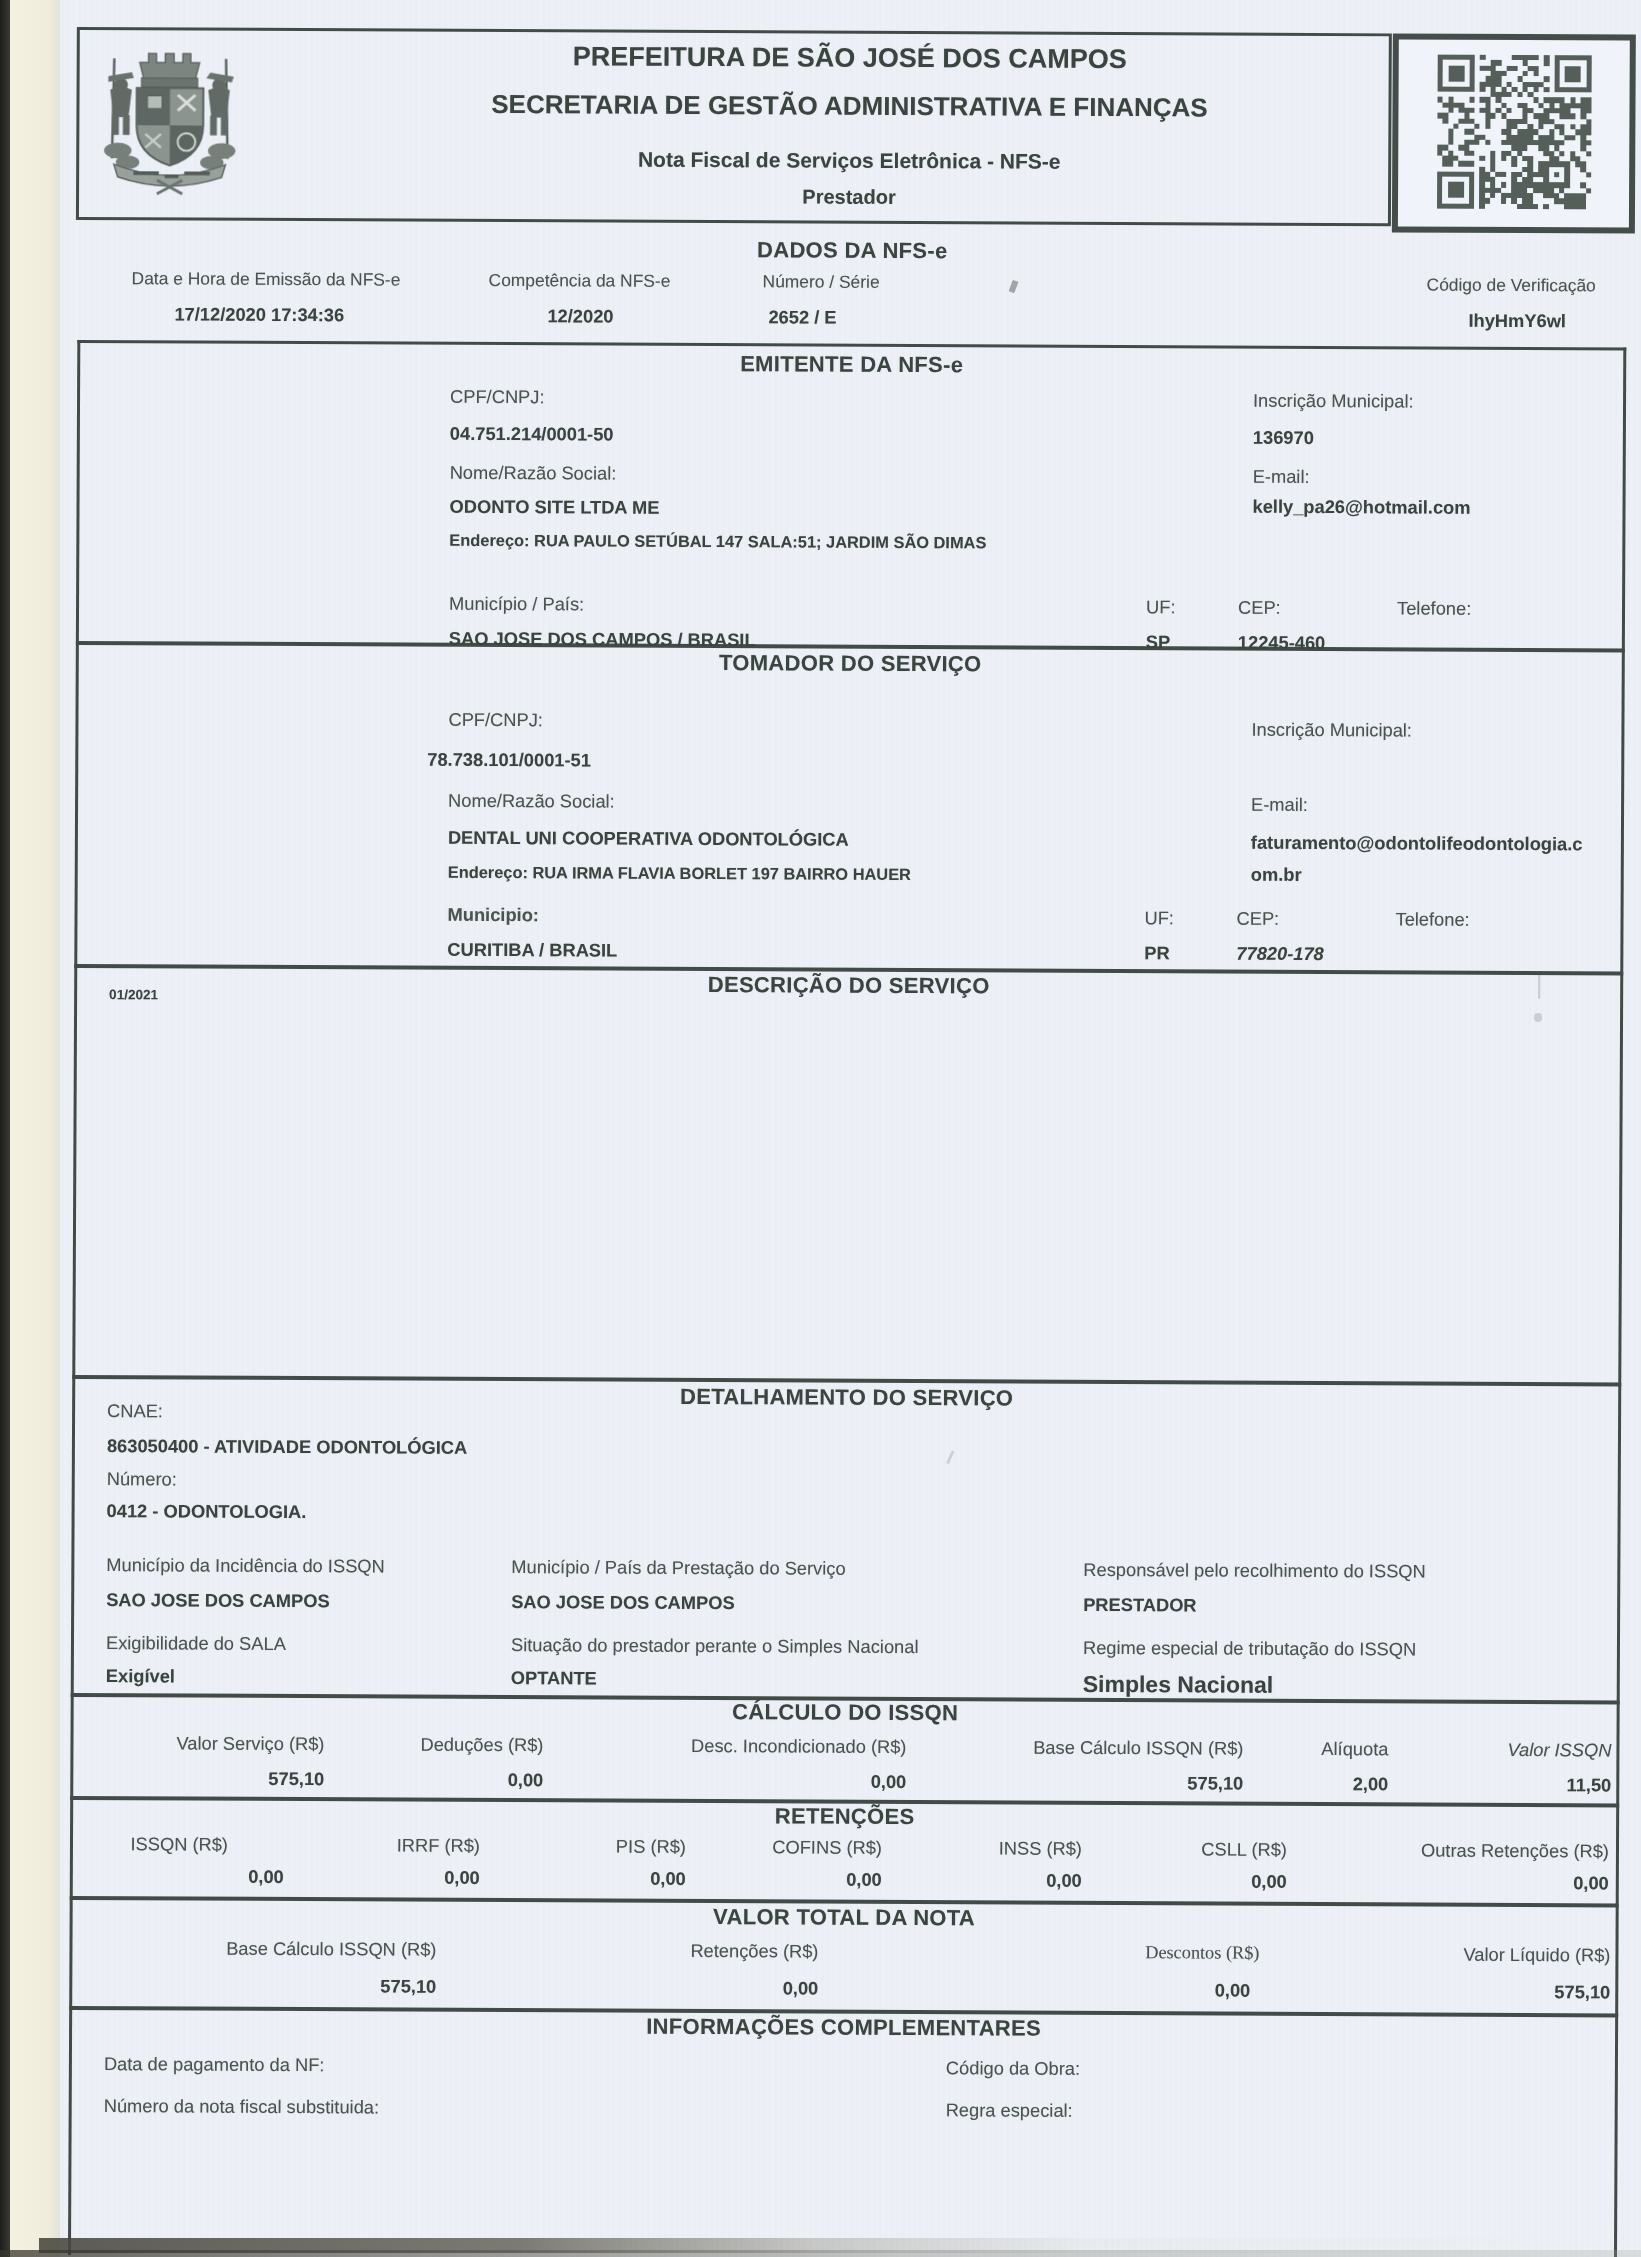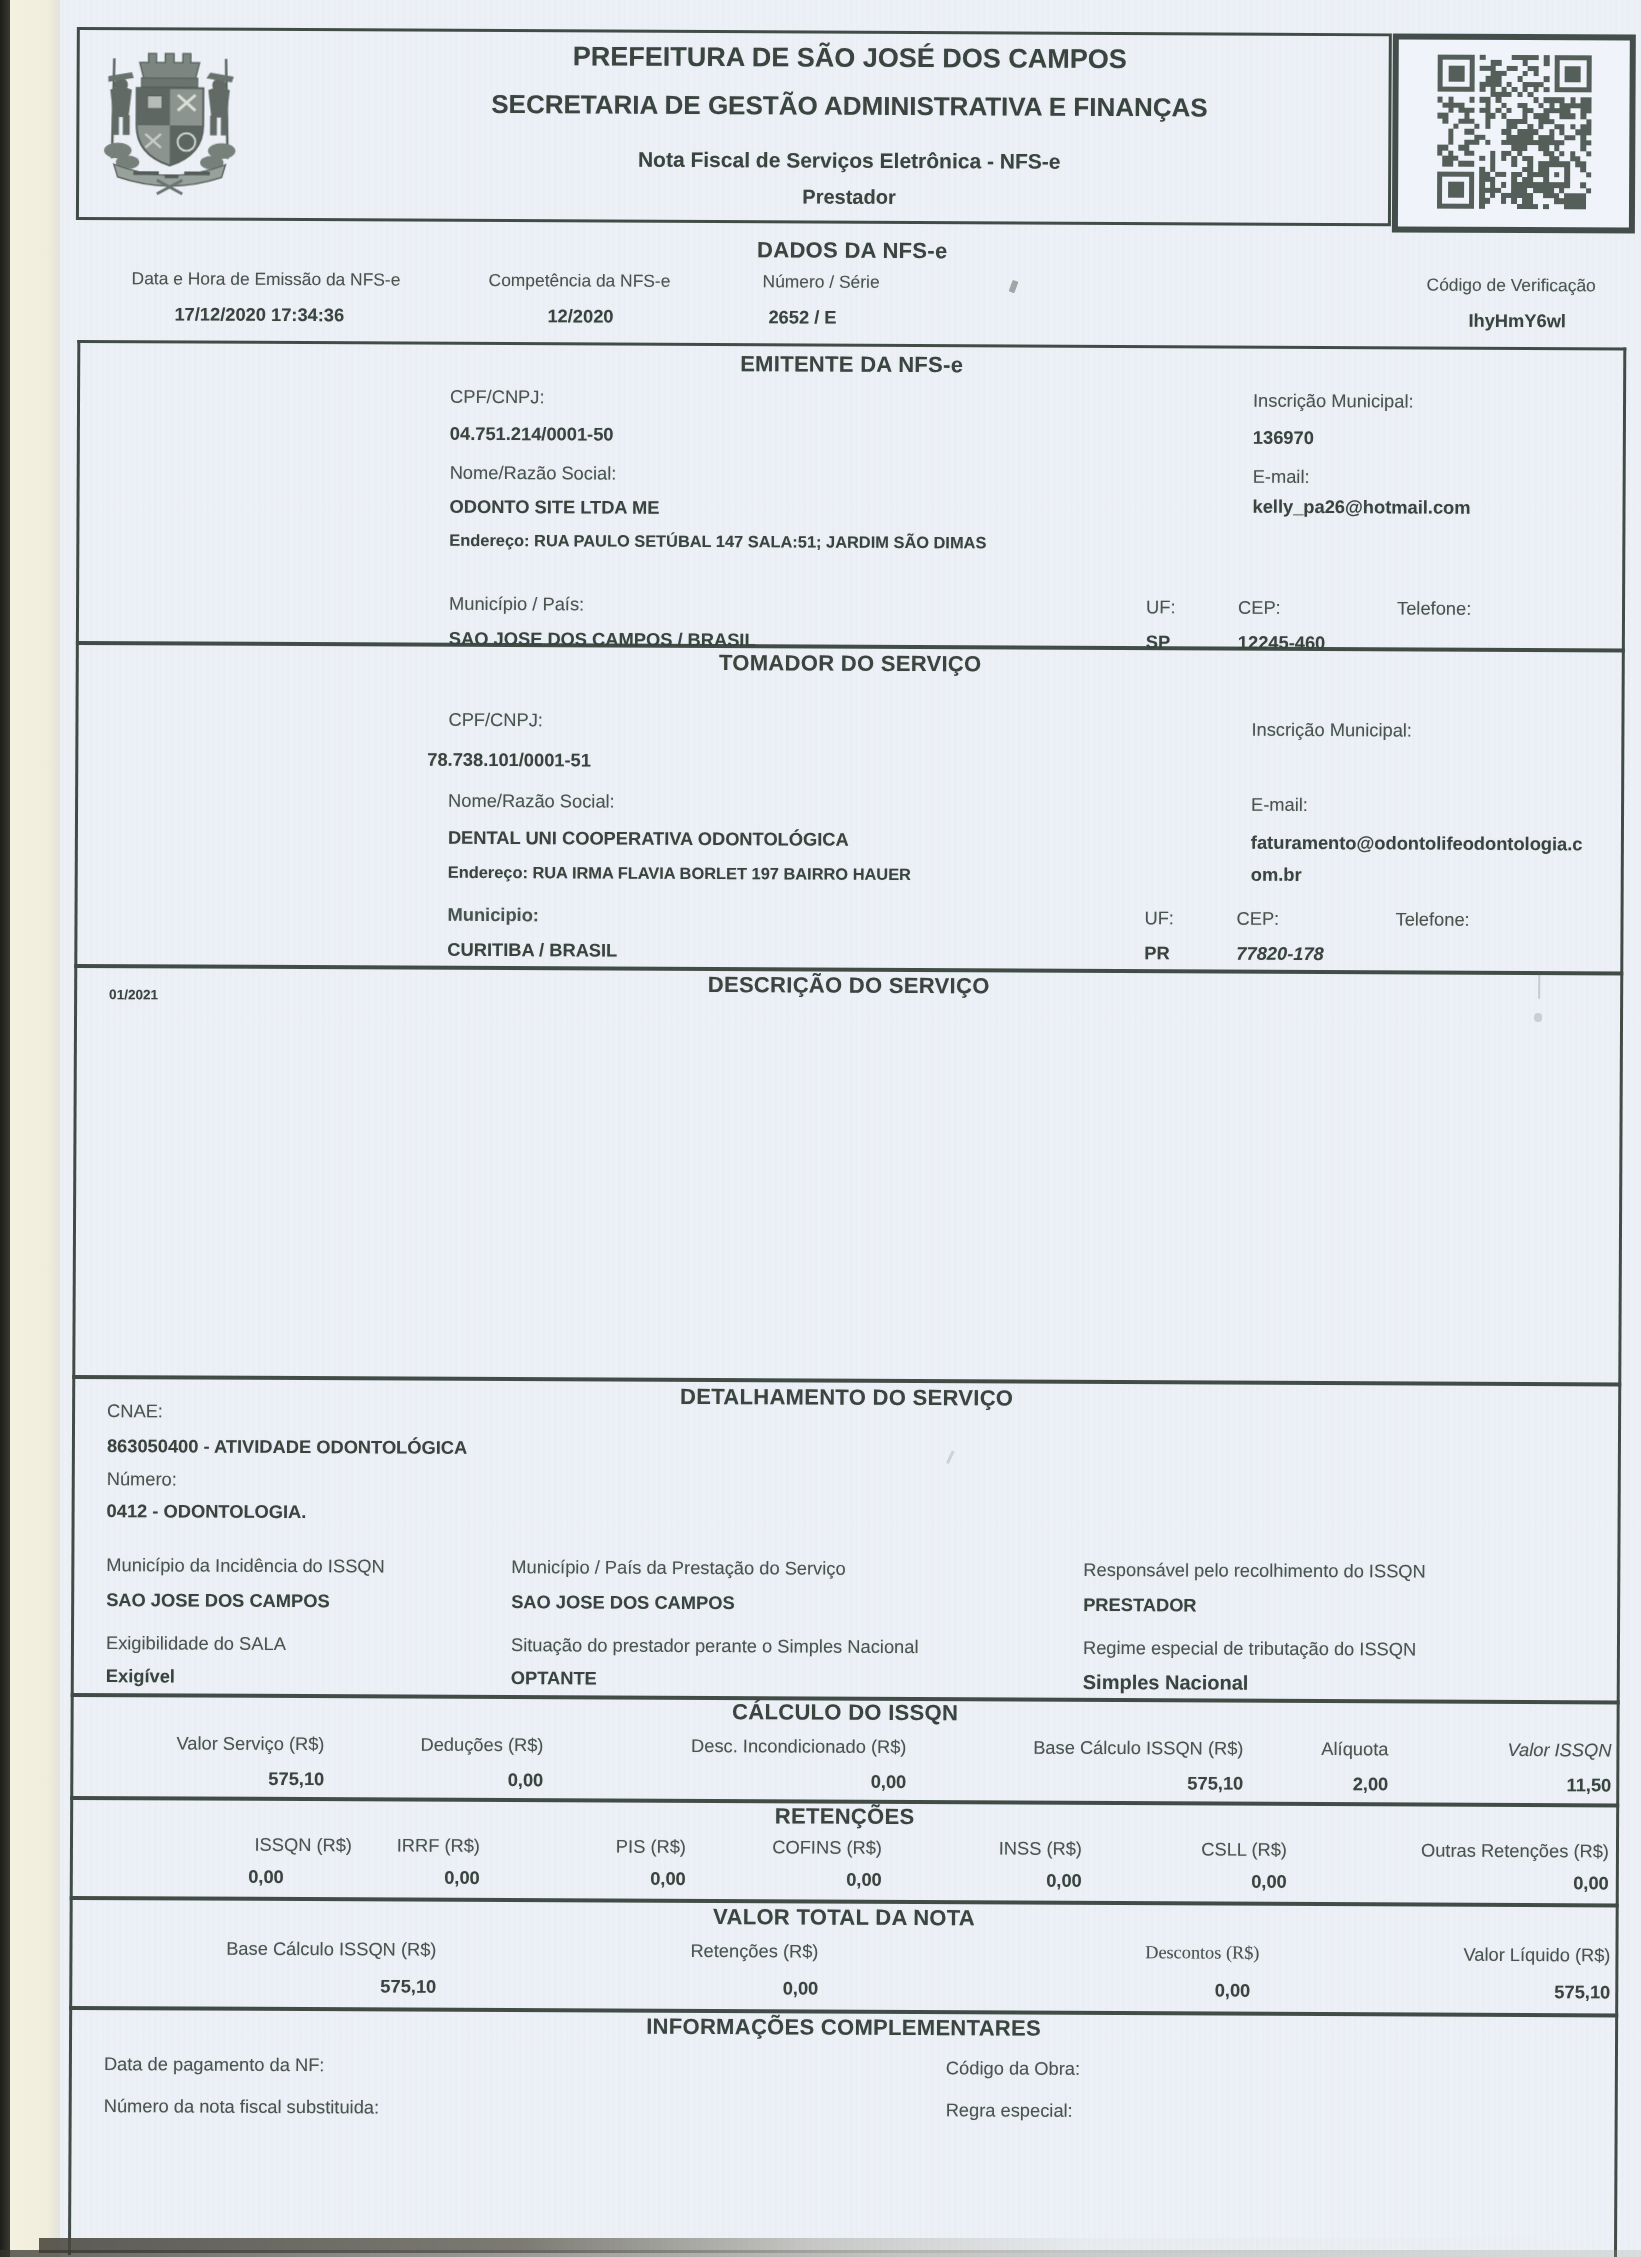--- a/index.html
+++ b/index.html
@@ -16,21 +16,21 @@
         background:linear-gradient(to right,rgba(55,54,46,.75),rgba(120,118,108,.35) 55%,rgba(160,160,150,.25));}
   .doc{position:absolute;left:0;top:0;width:1641px;height:2257px;transform:rotate(0.28deg);transform-origin:87px 0;}
   .doc span,.doc .txt{text-shadow:0 0 1px rgba(80,92,87,.3);}
   .box{position:absolute;border:3.9px solid #414c47;box-sizing:border-box;}
   .hline{position:absolute;left:79px;width:1549px;height:3.9px;background:#414c47;}
   .t{position:absolute;white-space:nowrap;color:#4a544f;}
   .lab{font-size:18.3px;}
   .lab18{font-size:17.4px;}
   .val{font-size:18.3px;font-weight:bold;color:#3a443f;}
   .v17{font-size:16.4px;}
-  .v18{font-size:20px;}
+  .v18{font-size:23px;}
   .v14{font-size:13.5px;}
   .sect{position:absolute;left:79px;width:1549px;text-align:center;font-size:22px;font-weight:bold;color:#3b4540;letter-spacing:0.3px;white-space:nowrap;}
   .ht{position:absolute;left:87px;width:1526px;text-align:center;font-weight:bold;color:#3b4540;white-space:nowrap;}
   .wrapblock{position:absolute;width:340px;font-size:18.3px;font-weight:bold;color:#3a443f;line-height:32px;word-break:break-all;white-space:normal;}
   .qrbox{position:absolute;left:1393px;top:27px;width:243px;height:199px;border:6.8px solid #434e4a;box-sizing:border-box;background:#f0f3f9;}
   .qr{position:absolute;left:39px;top:15.4px;width:154px;height:154px;filter:blur(0.3px);opacity:.93;}
   .coat{position:absolute;left:97px;top:39px;width:147px;height:160px;opacity:.88;filter:blur(0.4px);}
   .speck{position:absolute;background:rgba(95,105,100,.55);border-radius:1px;}
 </style>
 </head>
@@ -605,21 +605,21 @@
     <span class="t lab" style="right:244px;top:1732px;">Alíquota</span>
     <span class="t lab" style="right:21px;top:1732px;font-style:italic;">Valor ISSQN</span>
     <span class="t val" style="right:1308px;top:1767px;">575,10</span>
     <span class="t val" style="right:1089px;top:1767px;">0,00</span>
     <span class="t val" style="right:726px;top:1767px;">0,00</span>
     <span class="t val" style="right:389px;top:1767px;">575,10</span>
     <span class="t val" style="right:244px;top:1767px;">2,00</span>
     <span class="t val" style="right:21px;top:1767px;">11,50</span>
 
     <span class="sect" style="top:1800px;">RETENÇÕES</span>
-    <span class="t lab" style="right:1280px;top:1833px;margin-left:32px;">ISSQN (R$)</span>
+    <span class="t lab" style="right:1404px;top:1833px;margin-left:32px;">ISSQN (R$)</span>
     <span class="t lab" style="right:1152px;top:1833px;">IRRF (R$)</span>
     <span class="t lab" style="right:946px;top:1833px;">PIS (R$)</span>
     <span class="t lab" style="right:750px;top:1833px;">COFINS (R$)</span>
     <span class="t lab" style="right:550px;top:1833px;">INSS (R$)</span>
     <span class="t lab" style="right:345px;top:1833px;">CSLL (R$)</span>
     <span class="t lab" style="right:23px;top:1833px;">Outras Retenções (R$)</span>
     <span class="t val" style="right:1348px;top:1865px;">0,00</span>
     <span class="t val" style="right:1152px;top:1865px;">0,00</span>
     <span class="t val" style="right:946px;top:1865px;">0,00</span>
     <span class="t val" style="right:750px;top:1865px;">0,00</span>

